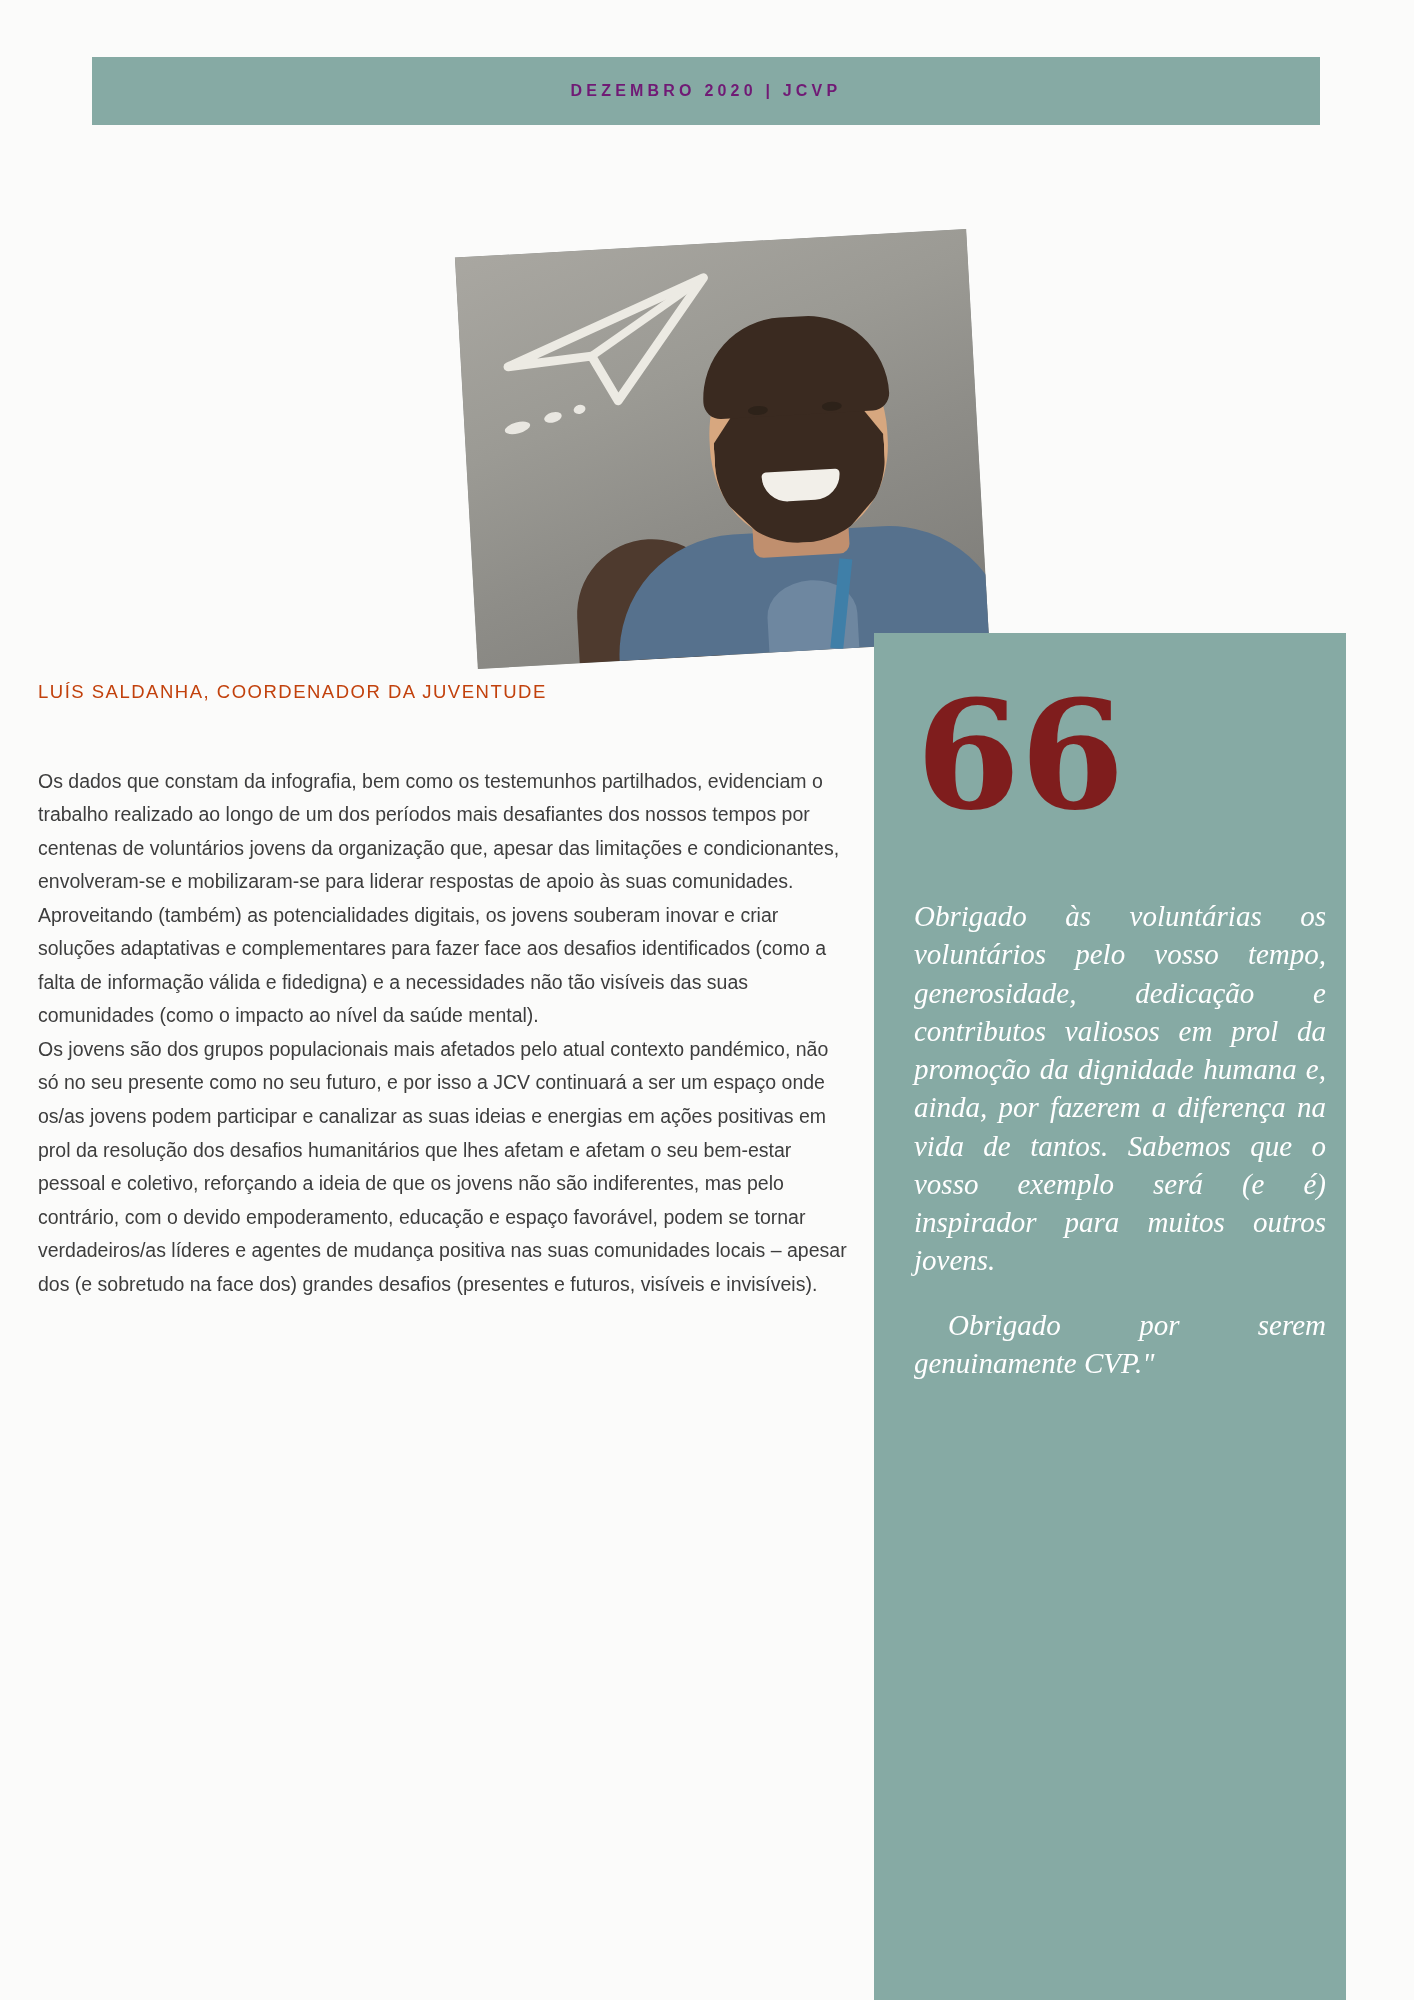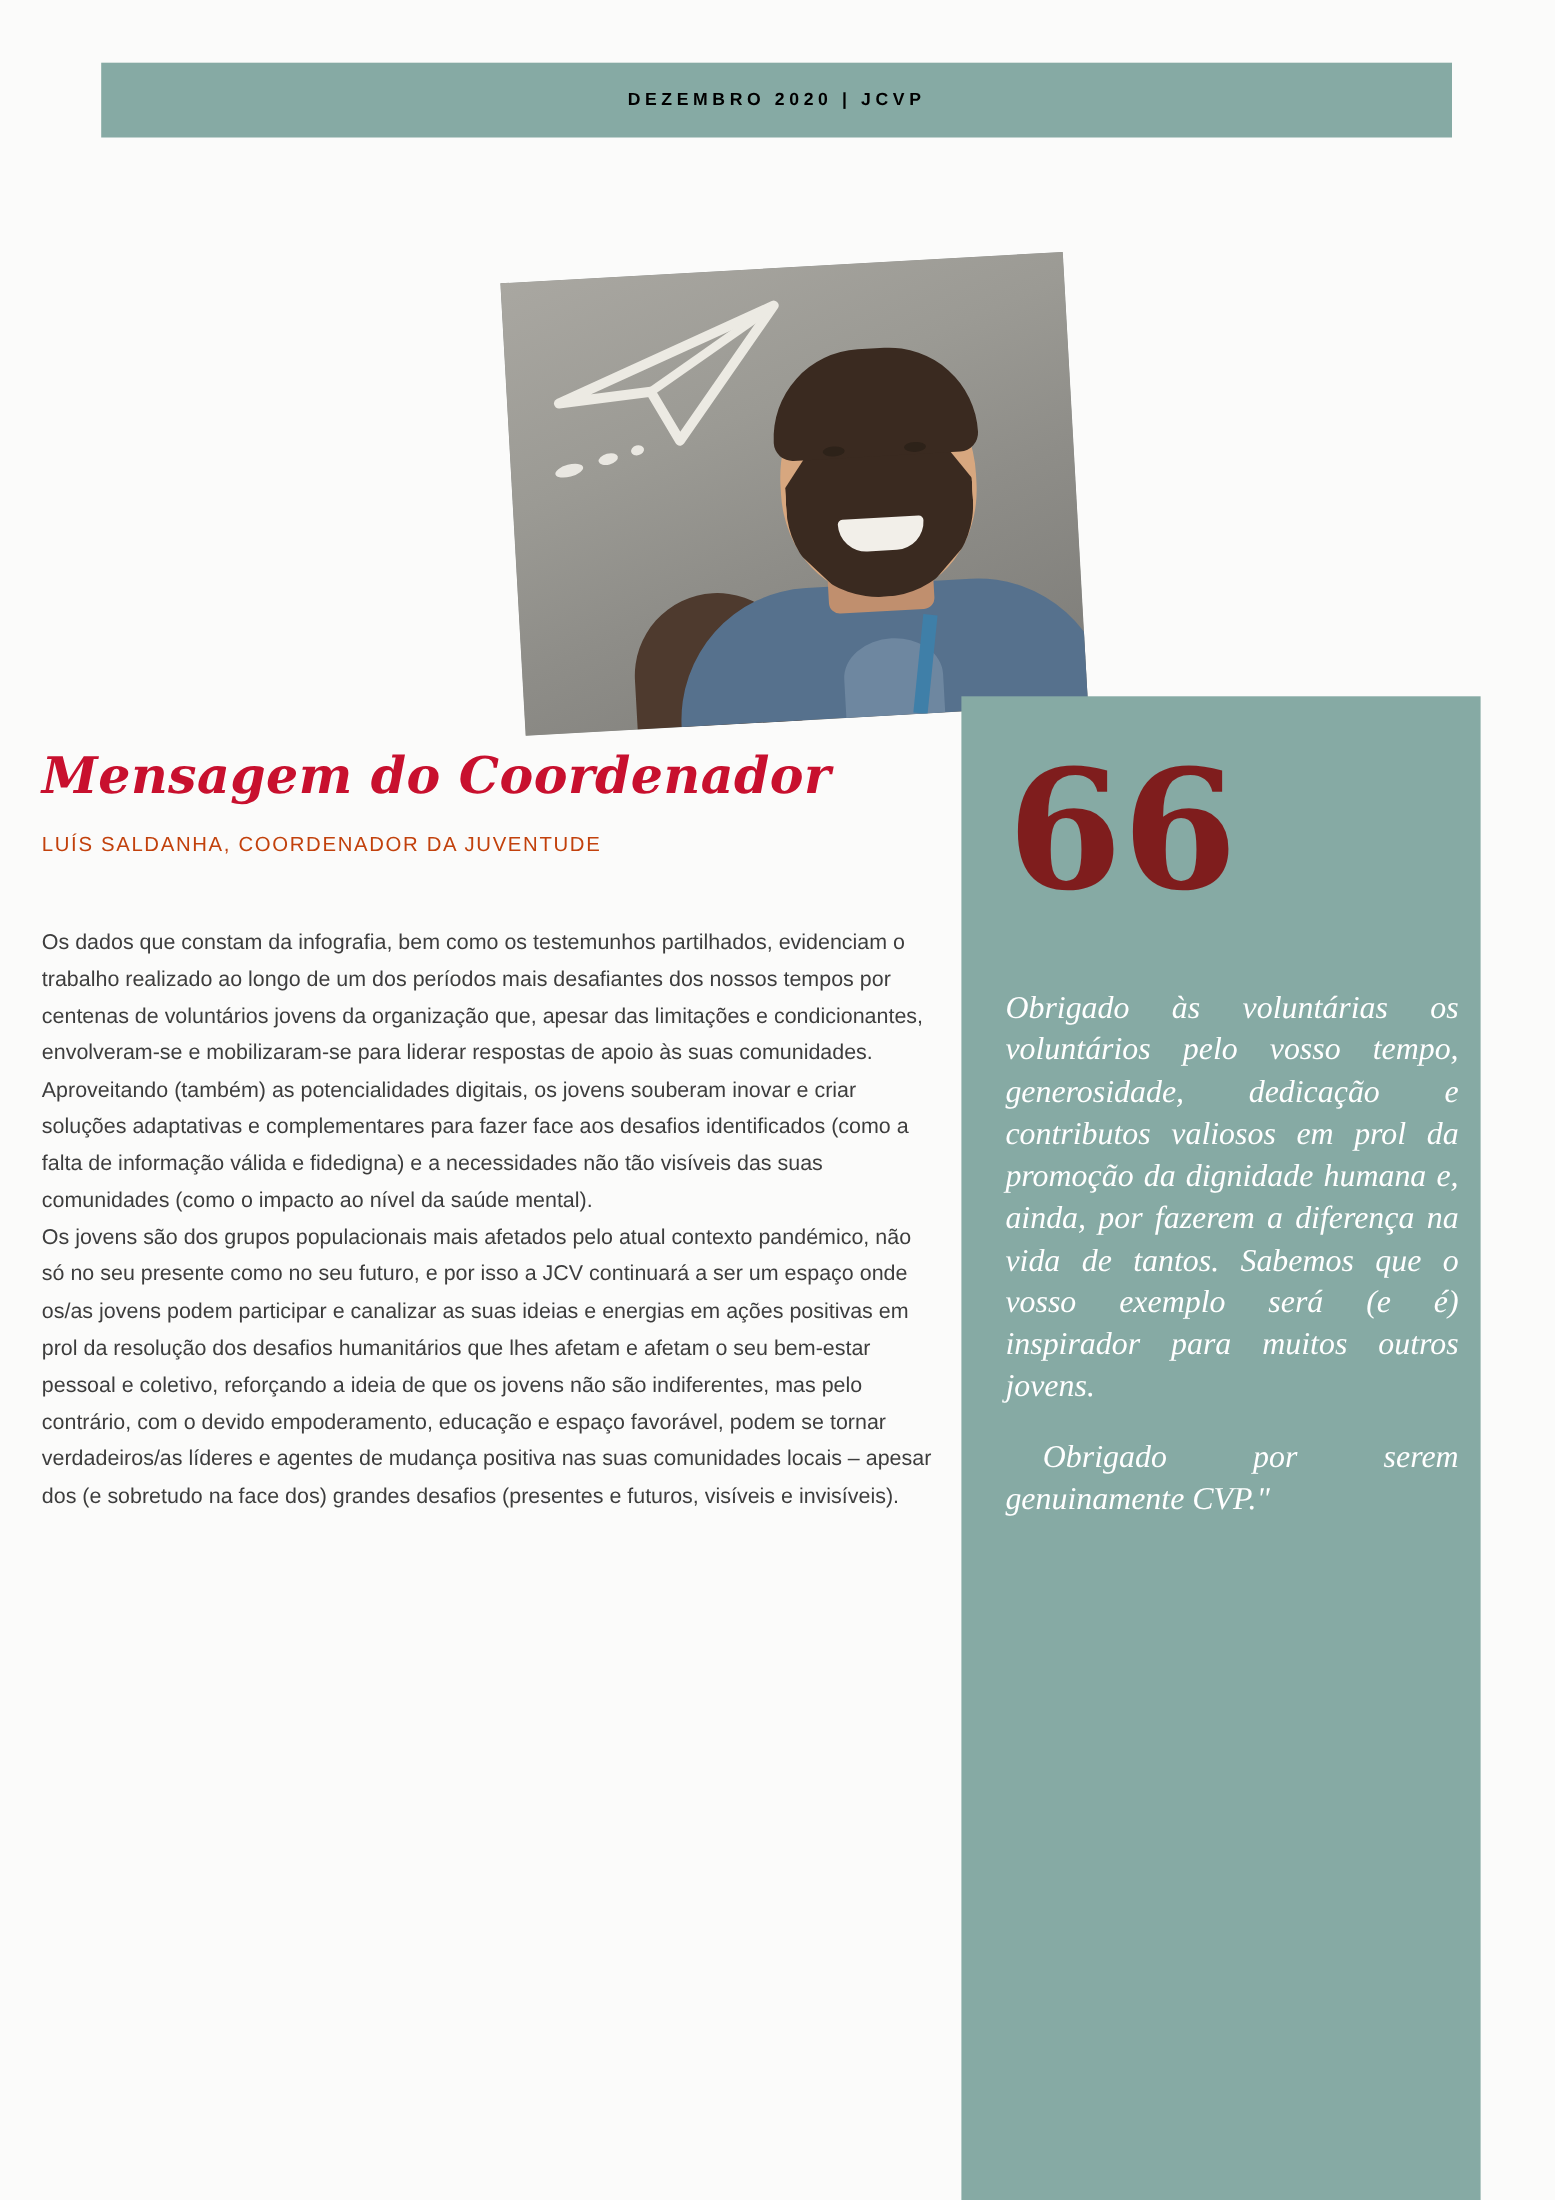--- a/index.html
+++ b/index.html
@@ -21,21 +21,21 @@
     left: 92px;
     top: 57px;
     width: 1228px;
     height: 68px;
     background: #86aaa4;
     display: flex;
     align-items: center;
     justify-content: center;
   }
   .header-band .header-text {
-    color: #000000;
+    color: #701a75;
     font-size: 16px;
     font-weight: bold;
     letter-spacing: 4.2px;
   }
 
   
   .photo-wrap {
     position: absolute;
     left: 466px;
     top: 243px;
@@ -280,21 +280,20 @@
 
 <div class="quote-panel">
   <div class="quote-mark">66</div>
   <div class="quote-body">
     <p>Obrigado às voluntárias os voluntários pelo vosso tempo, generosidade, dedicação e contributos valiosos em prol da promoção da dignidade humana e, ainda, por fazerem a diferença na vida de tantos. Sabemos que o vosso exemplo será (e é) inspirador para muitos outros jovens.</p>
     <p class="indent">Obrigado por serem genuinamente CVP."</p>
   </div>
 </div>
 
 <div class="article">
-  <h1 class="article-title">Mensagem do Coordenador</h1>
   <div class="article-sub">
     <div>LUÍS SALDANHA, COORDENADOR DA JUVENTUDE</div>
   </div>
   <div class="article-body">
     <p>Os dados que constam da infografia, bem como os testemunhos partilhados, evidenciam o trabalho realizado ao longo de um dos períodos mais desafiantes dos nossos tempos por centenas de voluntários jovens da organização que, apesar das limitações e condicionantes, envolveram-se e mobilizaram-se para liderar respostas de apoio às suas comunidades. Aproveitando (também) as potencialidades digitais, os jovens souberam inovar e criar soluções adaptativas e complementares para fazer face aos desafios identificados (como a falta de informação válida e fidedigna) e a necessidades não tão visíveis das suas comunidades (como o impacto ao nível da saúde mental).</p>
     <p>Os jovens são dos grupos populacionais mais afetados pelo atual contexto pandémico, não só no seu presente como no seu futuro, e por isso a JCV continuará a ser um espaço onde os/as jovens podem participar e canalizar as suas ideias e energias em ações positivas em prol da resolução dos desafios humanitários que lhes afetam e afetam o seu bem-estar pessoal e coletivo, reforçando a ideia de que os jovens não são indiferentes, mas pelo contrário, com o devido empoderamento, educação e espaço favorável, podem se tornar verdadeiros/as líderes e agentes de mudança positiva nas suas comunidades locais – apesar dos (e sobretudo na face dos) grandes desafios (presentes e futuros, visíveis e invisíveis).</p>
   </div>
 </div>
 
 </body></html>

